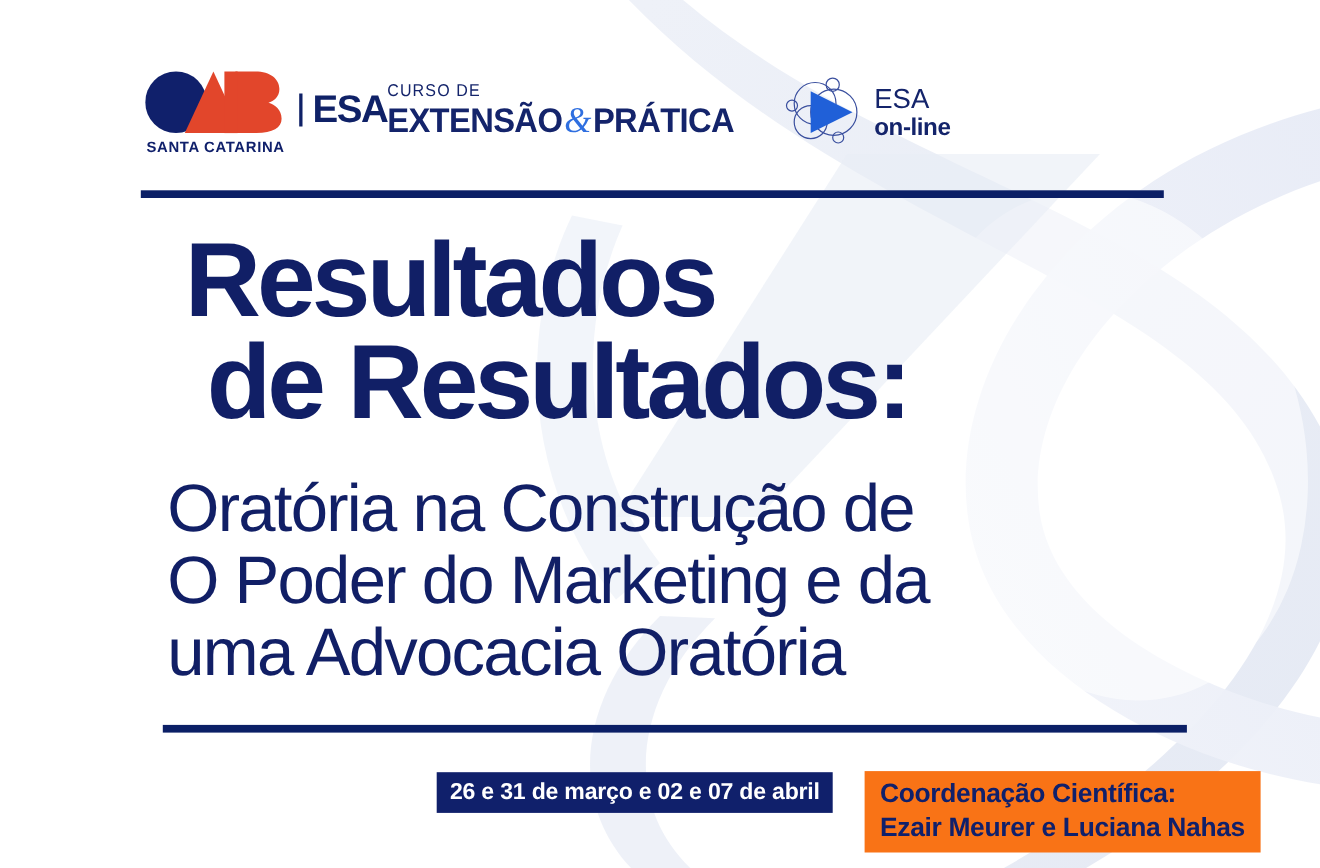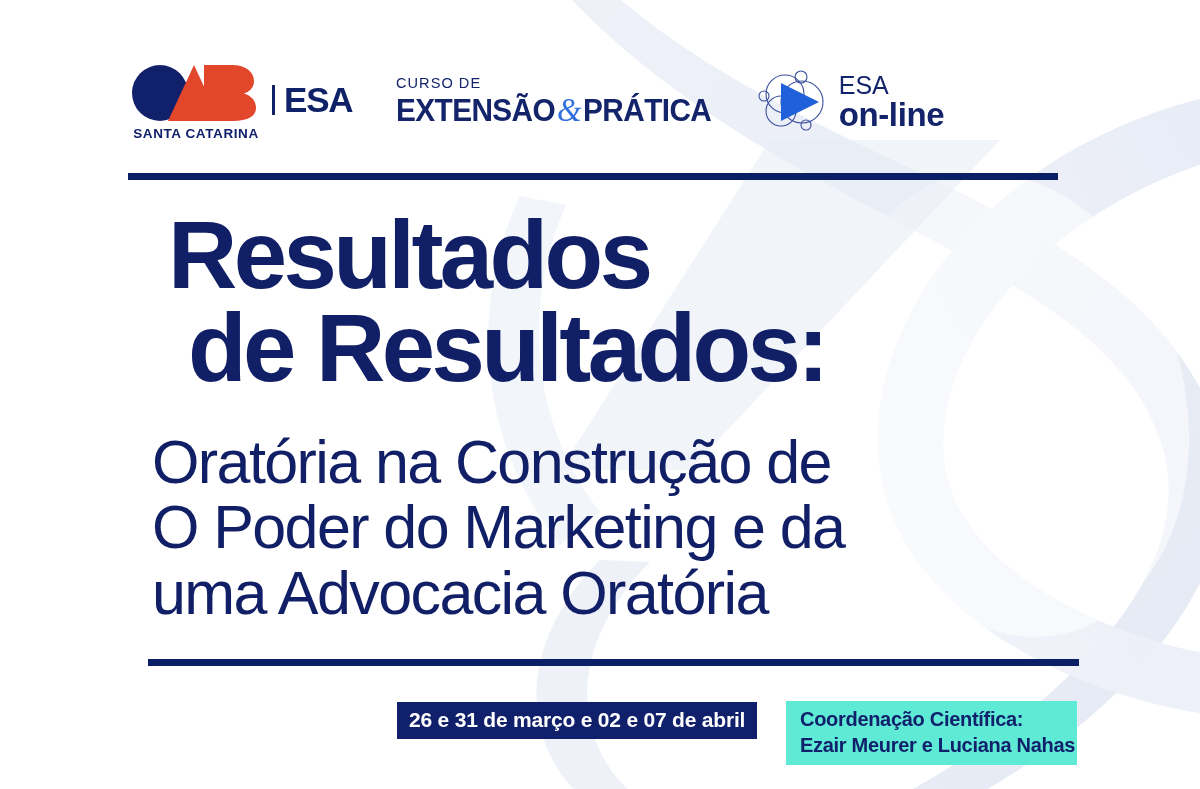--- a/index.html
+++ b/index.html
@@ -57,21 +57,20 @@
     font-family:"Liberation Sans", sans-serif;
     font-weight:bold;
     font-size:35px;
     letter-spacing:-1.2px;
     color:#0f2167;
     position:relative;
     top:-4px;
   }
 
   .curso-block {
-    margin-left:44px;
     position:relative;
     top:-3px;
   }
   .curso-small {
     font-family:"Liberation Sans", sans-serif;
     font-weight:normal;
     font-size:15.5px;
     letter-spacing:1.1px;
     color:#14246b;
     line-height:1;
@@ -113,21 +112,21 @@
   }
   .eo-l1 {
     font-family:"Liberation Sans", sans-serif;
     font-size:25px;
     font-weight:normal;
     color:#14246b;
     letter-spacing:0px;
   }
   .eo-l2 {
     font-family:"Liberation Sans", sans-serif;
-    font-size:33px;
+    font-size:22px;
     font-weight:bold;
     color:#14246b;
     letter-spacing:-0.4px;
   }
 
   
   .rule {
     position:absolute;
     background:#0b1f66;
     z-index:2;
@@ -179,28 +178,28 @@
     letter-spacing:-0.2px;
     padding:6px 12px 7px 12px;
     white-space:nowrap;
   }
 
   .coord-chip {
     position:absolute;
     left:786px;
     top:701px;
     z-index:3;
-    background:#5eead4;
+    background:#f97316;
     color:#10206b;
     font-family:"Liberation Sans", sans-serif;
     font-weight:bold;
-    font-size:20px;
+    font-size:24px;
     line-height:1.28;
     letter-spacing:-0.3px;
-    padding:6px 2px 7px 14px;
+    padding:6px 14px 7px 14px;
     white-space:nowrap;
   }
 </style>
 </head>
 <body>
 
 <div class="poster">
 
   <svg class="bg-layer" viewBox="0 0 1200 789" preserveAspectRatio="none" xmlns="http://www.w3.org/2000/svg">
     <defs>

